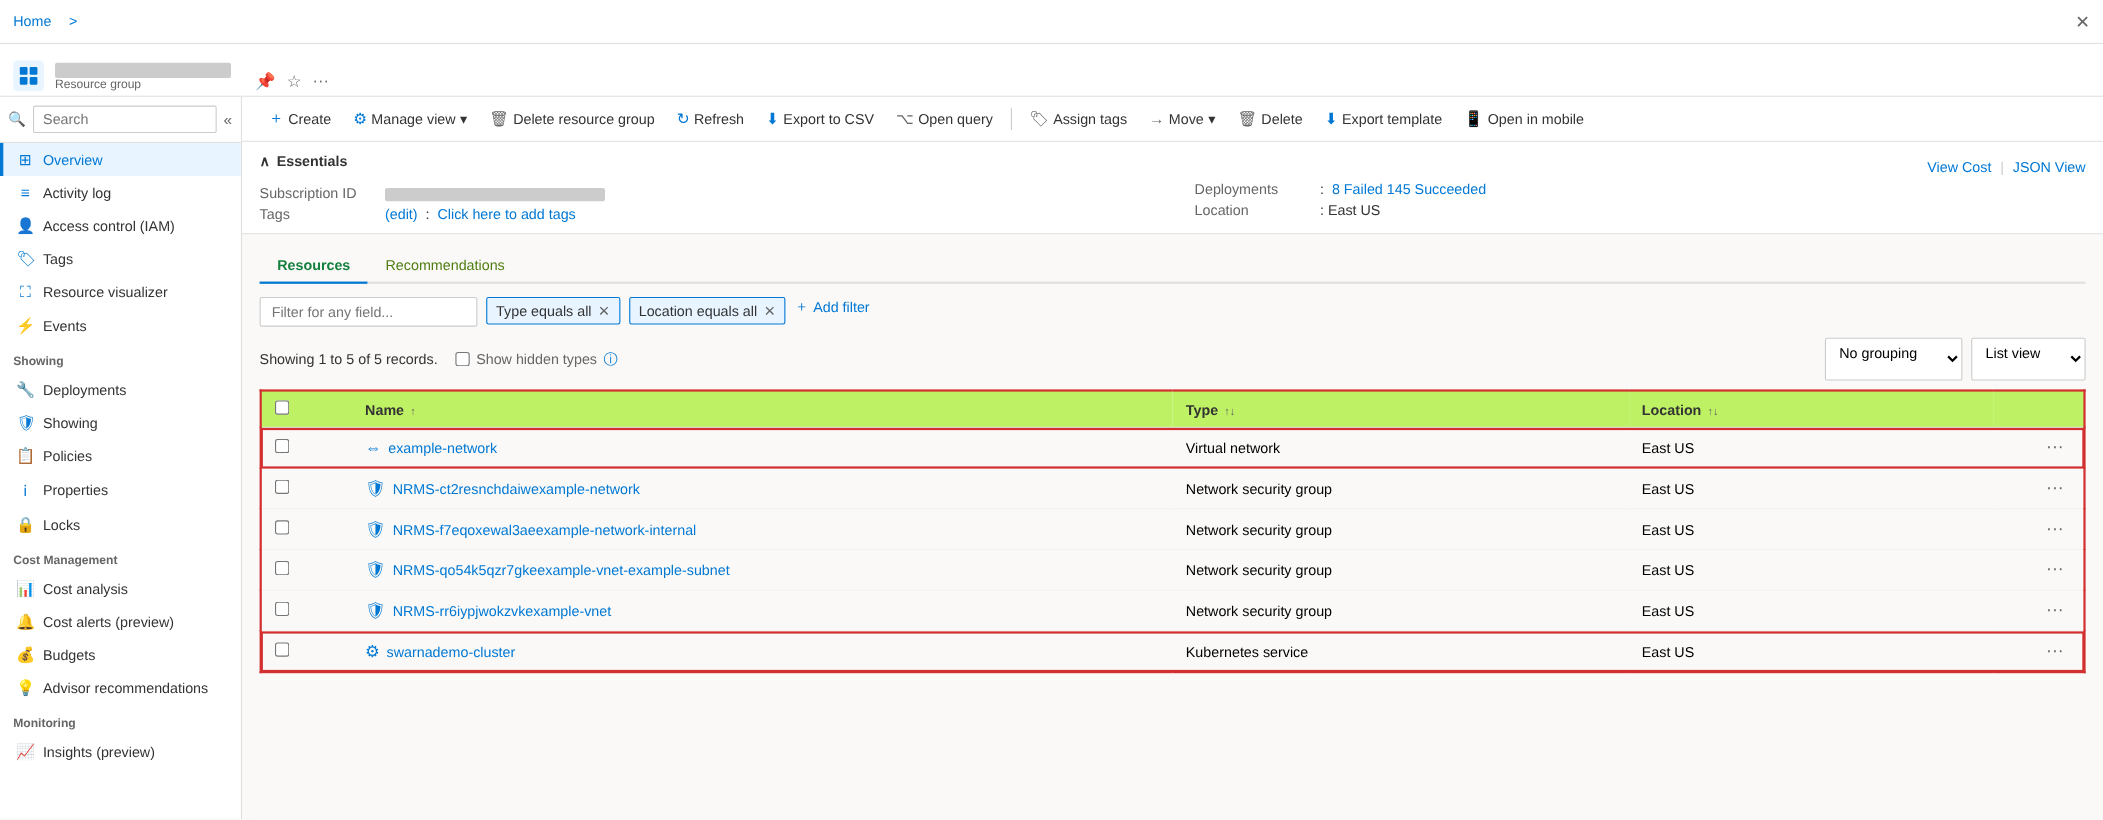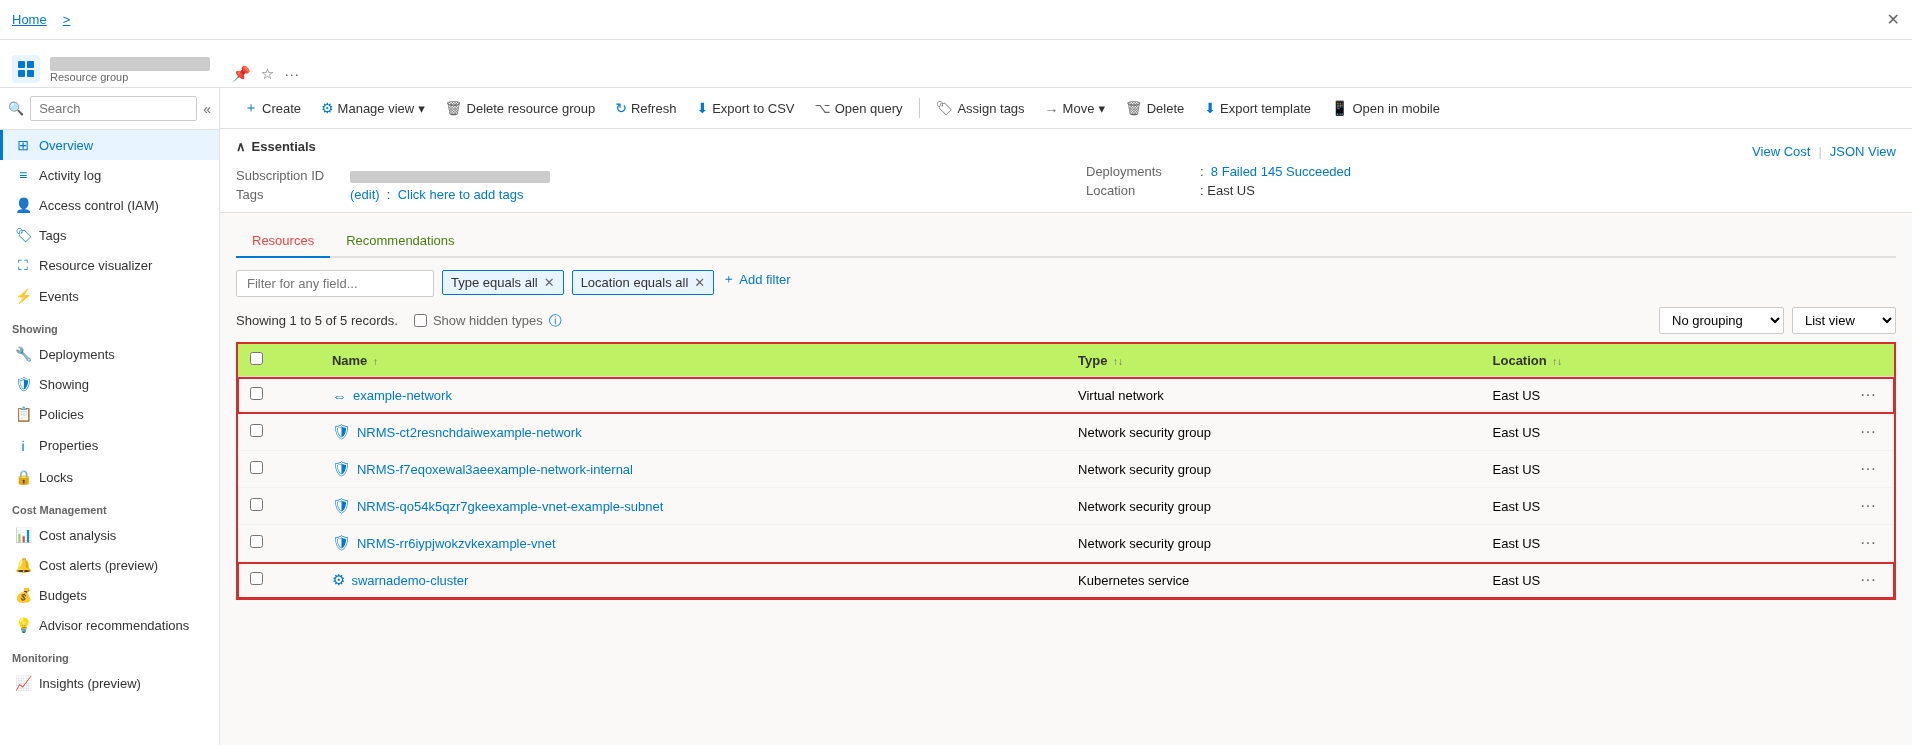--- a/index.html
+++ b/index.html
@@ -8,21 +8,21 @@
     
     .top-bar {
       background: #fff;
       border-bottom: 1px solid #e0e0e0;
       display: flex;
       align-items: center;
       padding: 0 12px;
       height: 40px;
       gap: 8px;
     }
-    .breadcrumb { display: flex; align-items: flex-end; gap: 16px; color: #0078d4; font-size: 13px; text-decoration: underline; }
+    .breadcrumb { display: flex; align-items: flex-end; gap: 16px; color: #0078d4; font-size: 13px; }
     .top-bar-icons { margin-left: 12px; display: flex; gap: 10px; color: #666; }
     .top-bar-icons span { cursor: pointer; font-size: 15px; }
     .top-bar-close { margin-left: auto; cursor: pointer; font-size: 16px; color: #666; }
 
     
     .resource-title {
       background: #fff;
       border-bottom: 1px solid #e0e0e0;
       display: flex;
       align-items: flex-end;
@@ -150,21 +150,21 @@
     
     .tabs { display: flex; gap: 0; border-bottom: 2px solid #e0e0e0; margin-bottom: 12px; }
     .tab {
       padding: 8px 16px;
       cursor: pointer;
       color: #4d7c0f;
       border-bottom: 2px solid transparent;
       margin-bottom: -2px;
       font-size: 13px;
     }
-    .tab.active { color: #ef4444; border-bottom-color: #0078d4; font-weight: 400; }
+    .tab.active { color: #15803d; border-bottom-color: #0078d4; font-weight: 700; }
 
     
     .filters { display: flex; align-items: flex-start; gap: 8px; margin-bottom: 10px; flex-wrap: wrap; }
     .filter-input {
       border: 1px solid #ccc;
       border-radius: 2px;
       padding: 5px 10px;
       font-size: 13px;
       color: #666;
       background: #fff;
@@ -200,21 +200,21 @@
       gap: 16px;
       margin-bottom: 8px;
       font-size: 13px;
       color: #333;
     }
     .hidden-types { display: flex; align-items: center; gap: 6px; color: #666; }
     .grouping-controls { margin-left: auto; display: flex; gap: 8px; align-items: center; }
     .grouping-select {
       border: 1px solid #ccc;
       border-radius: 2px;
-      padding: 4px 24px 4px 8px;
+      padding: 4px 24px 16px 8px;
       font-size: 13px;
       background: #fff;
       cursor: pointer;
     }
 
     
     .resources-table {
       width: 100%;
       border-collapse: collapse;
       border: 2px solid #d32f2f;

